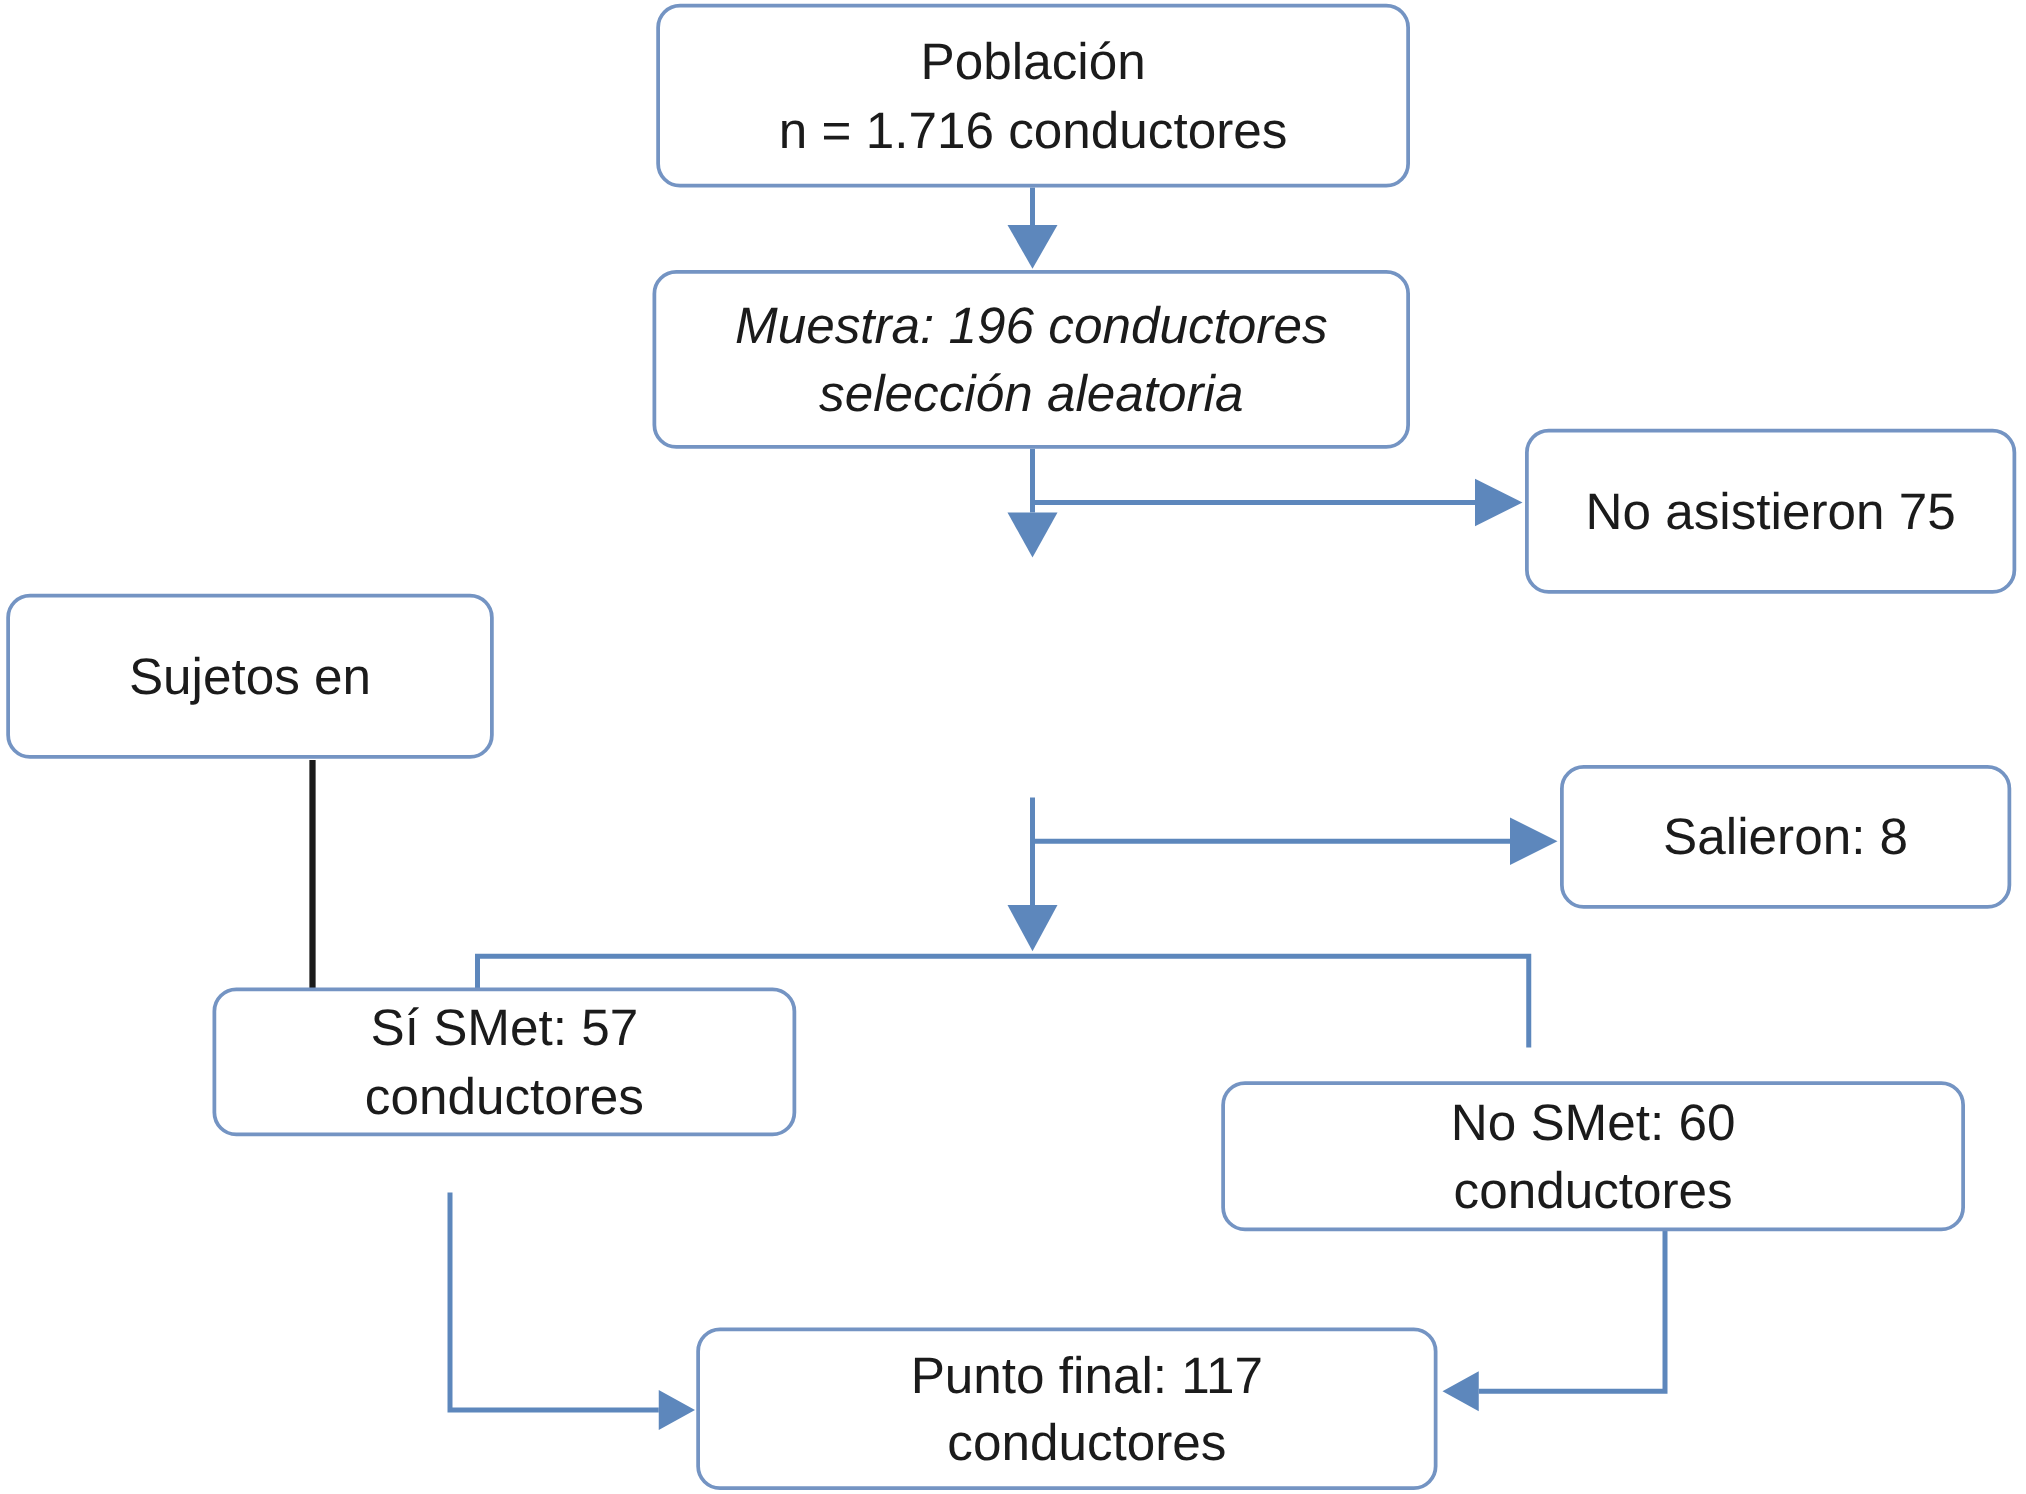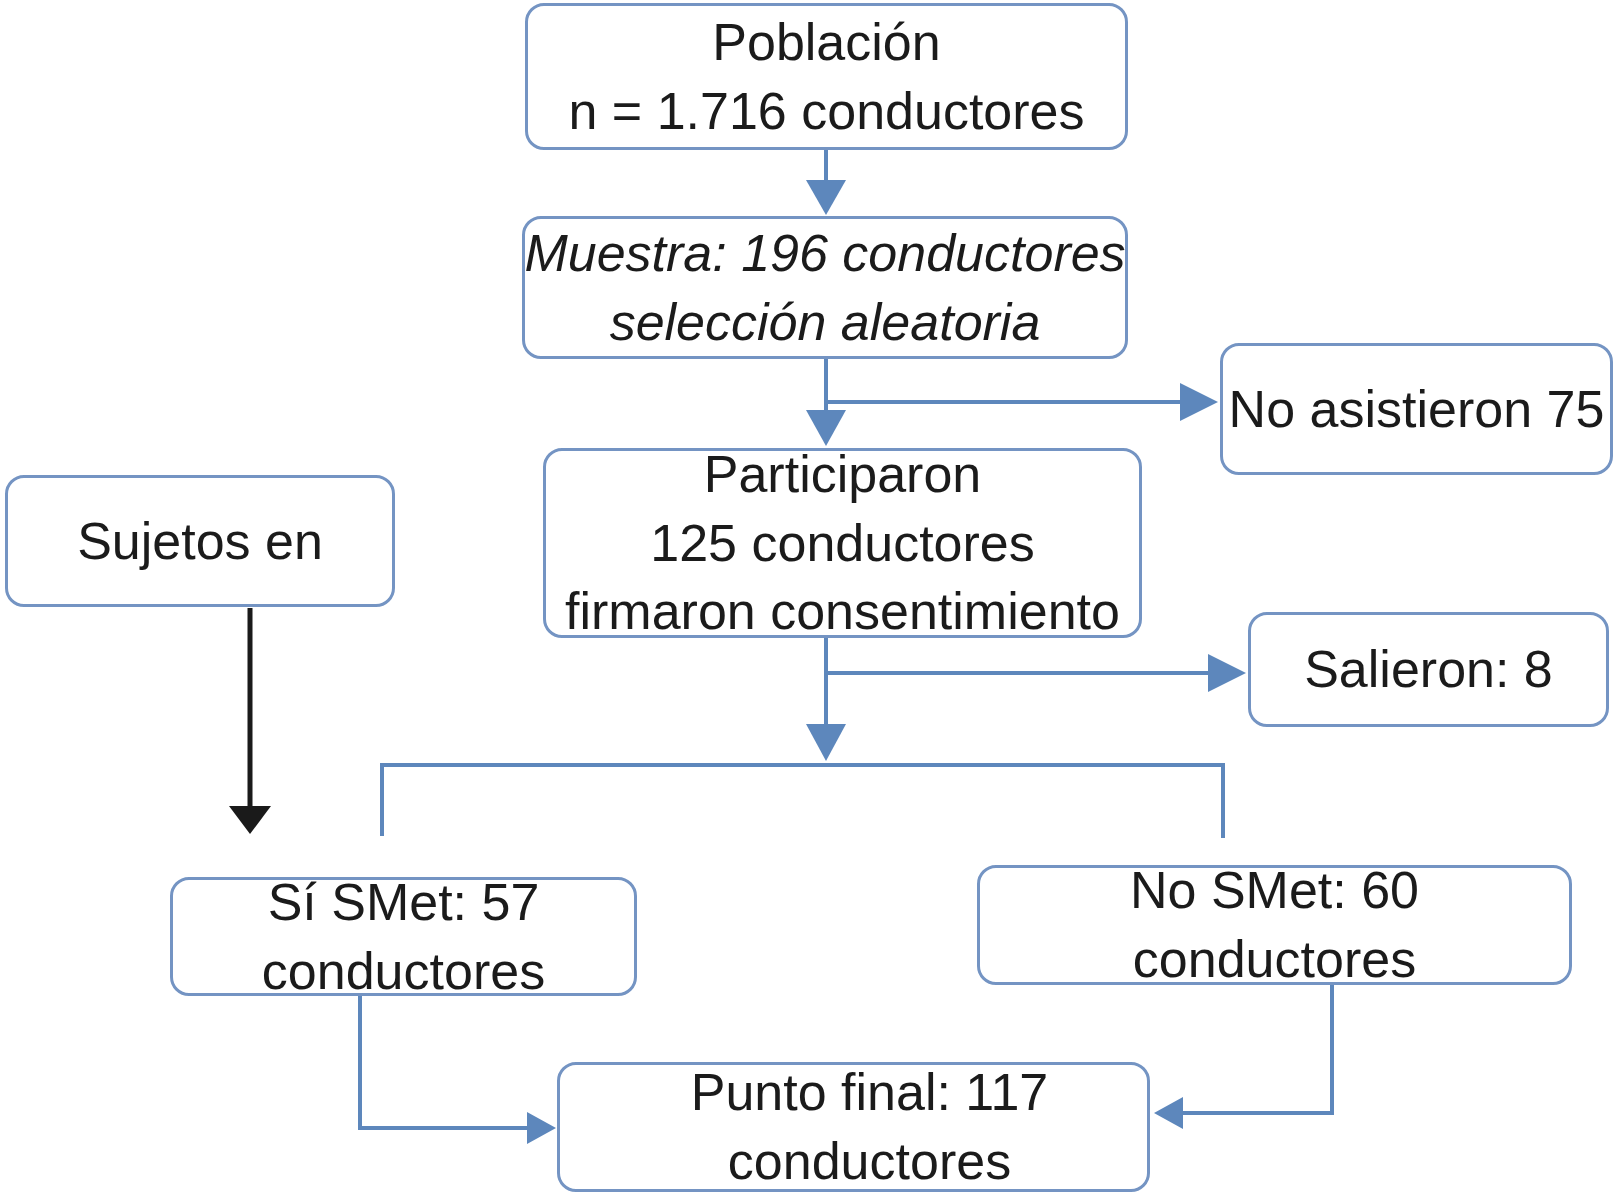--- a/index.html
+++ b/index.html
@@ -27,33 +27,33 @@
     position:absolute;
     box-sizing:border-box;
     background:#ffffff;
     border:3px solid var(--box-border);
     border-radius:19px;
     display:flex;
     flex-direction:column;
     justify-content:center;
     align-items:center;
     text-align:center;
-    font-size:52px;
+    font-size:41px;
     line-height:1.32;
     z-index:2;
   }
   .node .line{white-space:nowrap;}
   
   #node-poblacion   {left:525px; top:3px;    width:603px; height:147px;}
   #node-muestra     {left:522px; top:216px;  width:606px; height:143px;font-style:italic;}
   #node-no-asistieron{left:1220px;top:343px; width:393px; height:132px;}
   #node-participaron{left:543px; top:448px;  width:599px; height:190px;}
   #node-sujetos     {left:5px;   top:475px;  width:390px; height:132px;}
   #node-salieron    {left:1248px;top:612px;  width:361px; height:115px;}
-  #node-si-smet     {left:170px; top:877px;  width:467px; height:119px;}
+  #node-si-smet     {left:170px; top:790px;  width:467px; height:119px;}
   #node-no-smet     {left:977px; top:837px;  width:595px; height:120px;margin-top:28px;}
   #node-punto-final {left:557px; top:1062px; width:593px; height:130px;padding-left:32px;}
 </style>
 </head>
 <body>
 
 <div id="canvas">
 
   <svg id="connectors" viewBox="0 0 1621 1195" xmlns="http://www.w3.org/2000/svg">
 
@@ -107,25 +107,20 @@
 
   <div class="node" id="node-muestra">
     <div class="line">Muestra: 196 conductores</div>
     <div class="line">selección aleatoria</div>
   </div>
 
   <div class="node" id="node-no-asistieron">
     <div class="line">No asistieron 75</div>
   </div>
 
-  <div class="node" id="node-participaron">
-    <div class="line">Participaron</div>
-    <div class="line">125 conductores</div>
-    <div class="line">firmaron consentimiento</div>
-  </div>
 
   <div class="node" id="node-sujetos">
     <div class="line">Sujetos en</div>
   </div>
 
   <div class="node" id="node-salieron">
     <div class="line">Salieron: 8</div>
   </div>
 
   <div class="node" id="node-si-smet">

